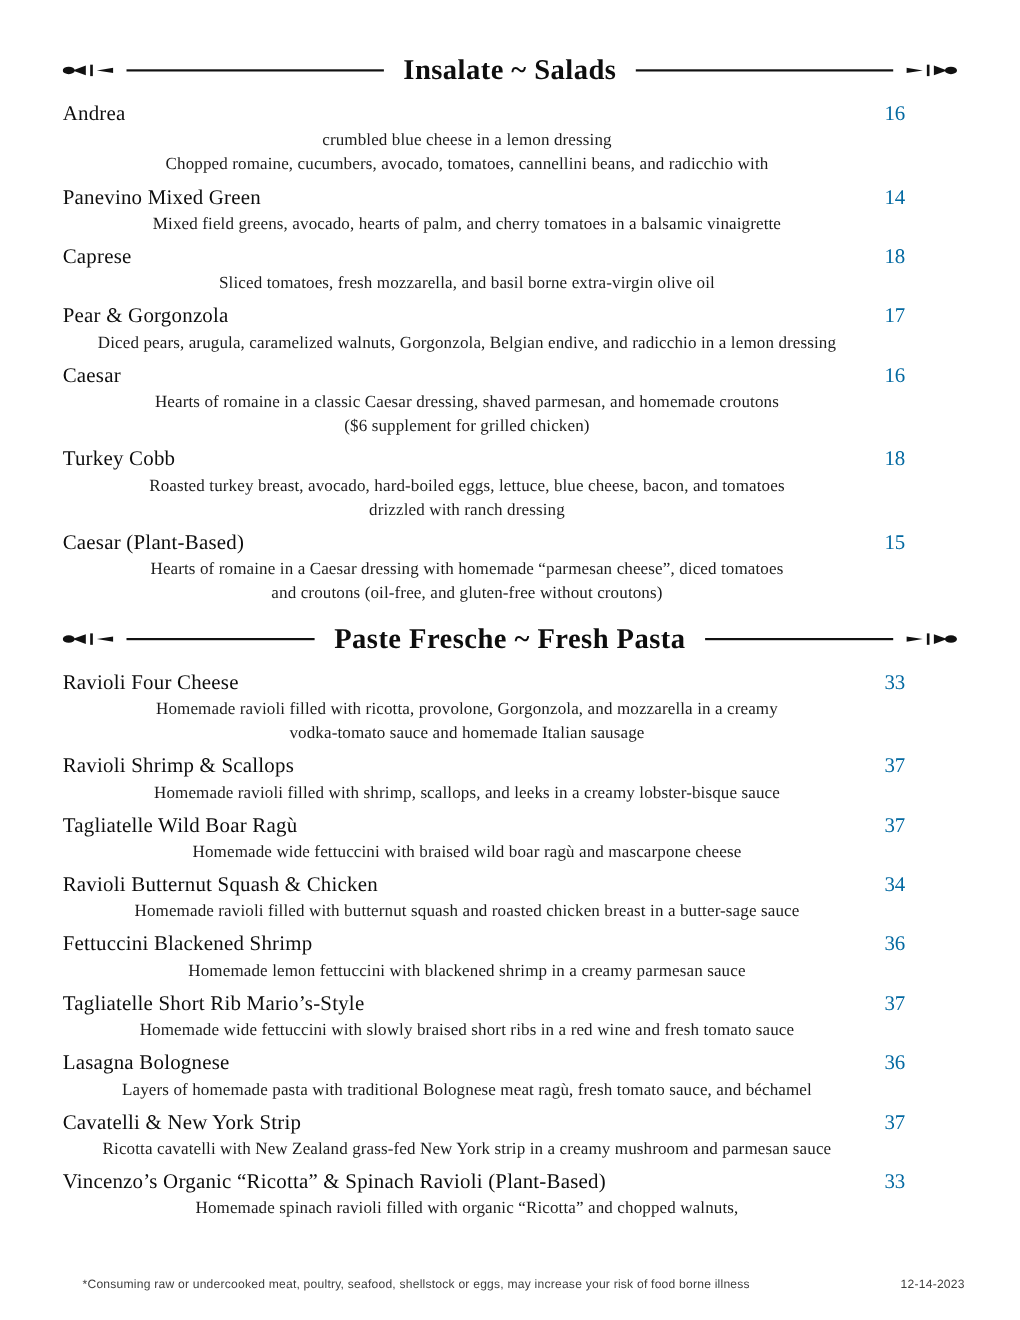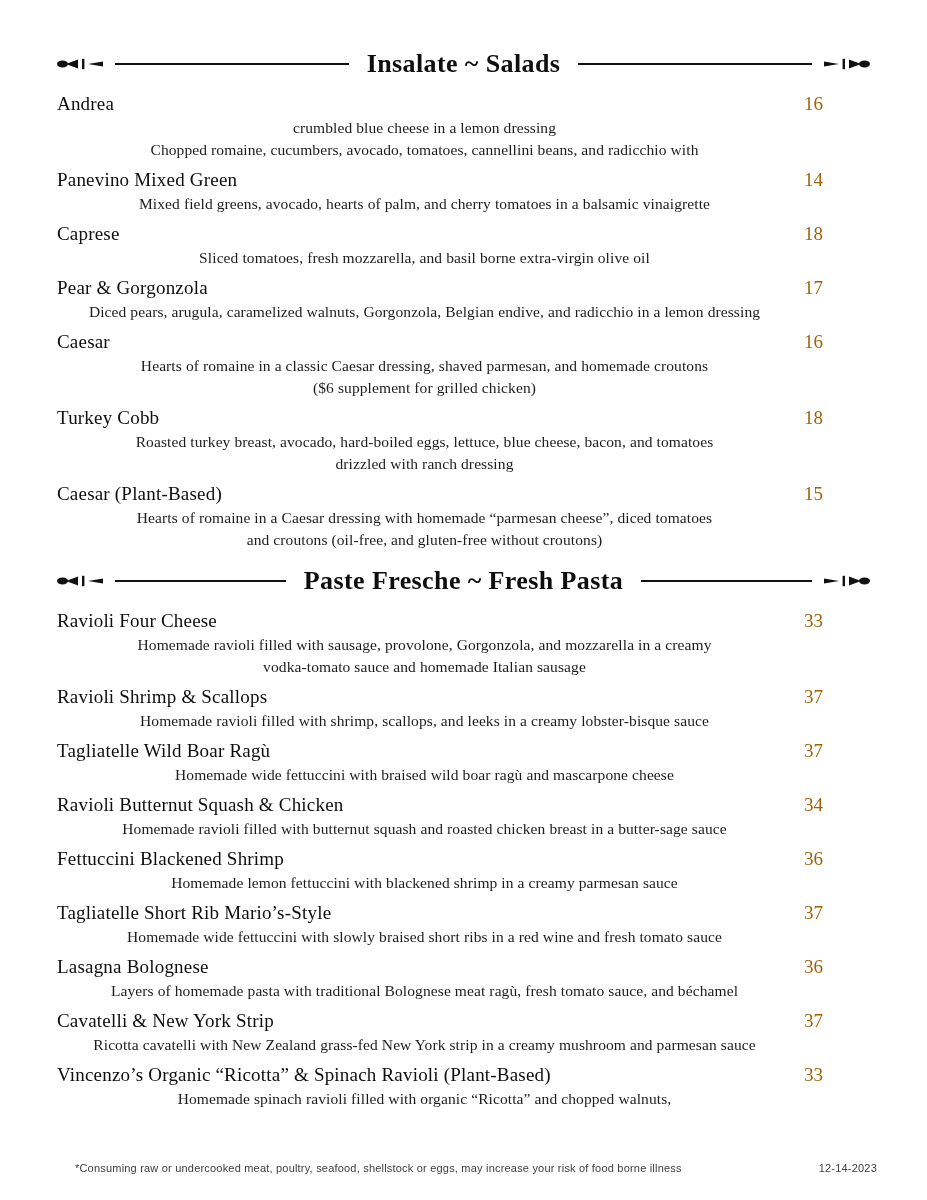--- a/index.html
+++ b/index.html
@@ -29,21 +29,21 @@
   
   .menu-item { padding-right: 47px; margin-bottom: 7px; }
   .item-head {
     display: flex; justify-content: space-between; align-items: baseline;
   }
   .item-name {
     font-size: 19px; font-weight: 400; line-height: 23px;
     letter-spacing: 0.2px; color: #0e0e0e;
   }
   .item-price {
-    font-size: 19px; font-weight: 400; line-height: 23px; color: #a16207;
+    font-size: 19px; font-weight: 400; line-height: 23px; color: #0369a1;
     margin-left: 16px; white-space: nowrap;
   }
   .item-desc { margin-top: 2px; max-width: 735px; }
   .desc-line {
     font-size: 15.5px; line-height: 22px; color: #1c1c1c;
     letter-spacing: 0.1px;
   }
 
   
   .footer {
@@ -167,21 +167,21 @@
       <ellipse cx="40.5" cy="7" rx="5.5" ry="3.4"></ellipse>
     </svg>
   </div>
 
   <div class="menu-item">
     <div class="item-head">
       <span class="item-name">Ravioli Four Cheese</span>
       <span class="item-price">33</span>
     </div>
     <div class="item-desc">
-      <div class="desc-line">Homemade ravioli filled with sausage, provolone, Gorgonzola, and mozzarella in a creamy</div>
+      <div class="desc-line">Homemade ravioli filled with ricotta, provolone, Gorgonzola, and mozzarella in a creamy</div>
       <div class="desc-line">vodka-tomato sauce and homemade Italian sausage</div>
     </div>
   </div>
 
   <div class="menu-item">
     <div class="item-head">
       <span class="item-name">Ravioli Shrimp &amp; Scallops</span>
       <span class="item-price">37</span>
     </div>
     <div class="item-desc">

